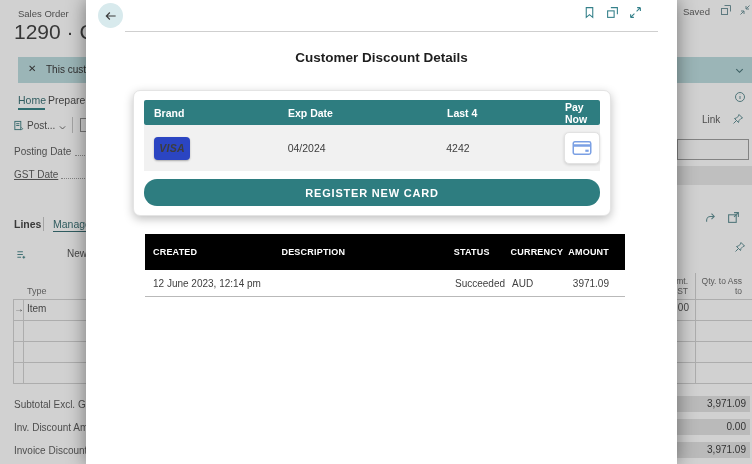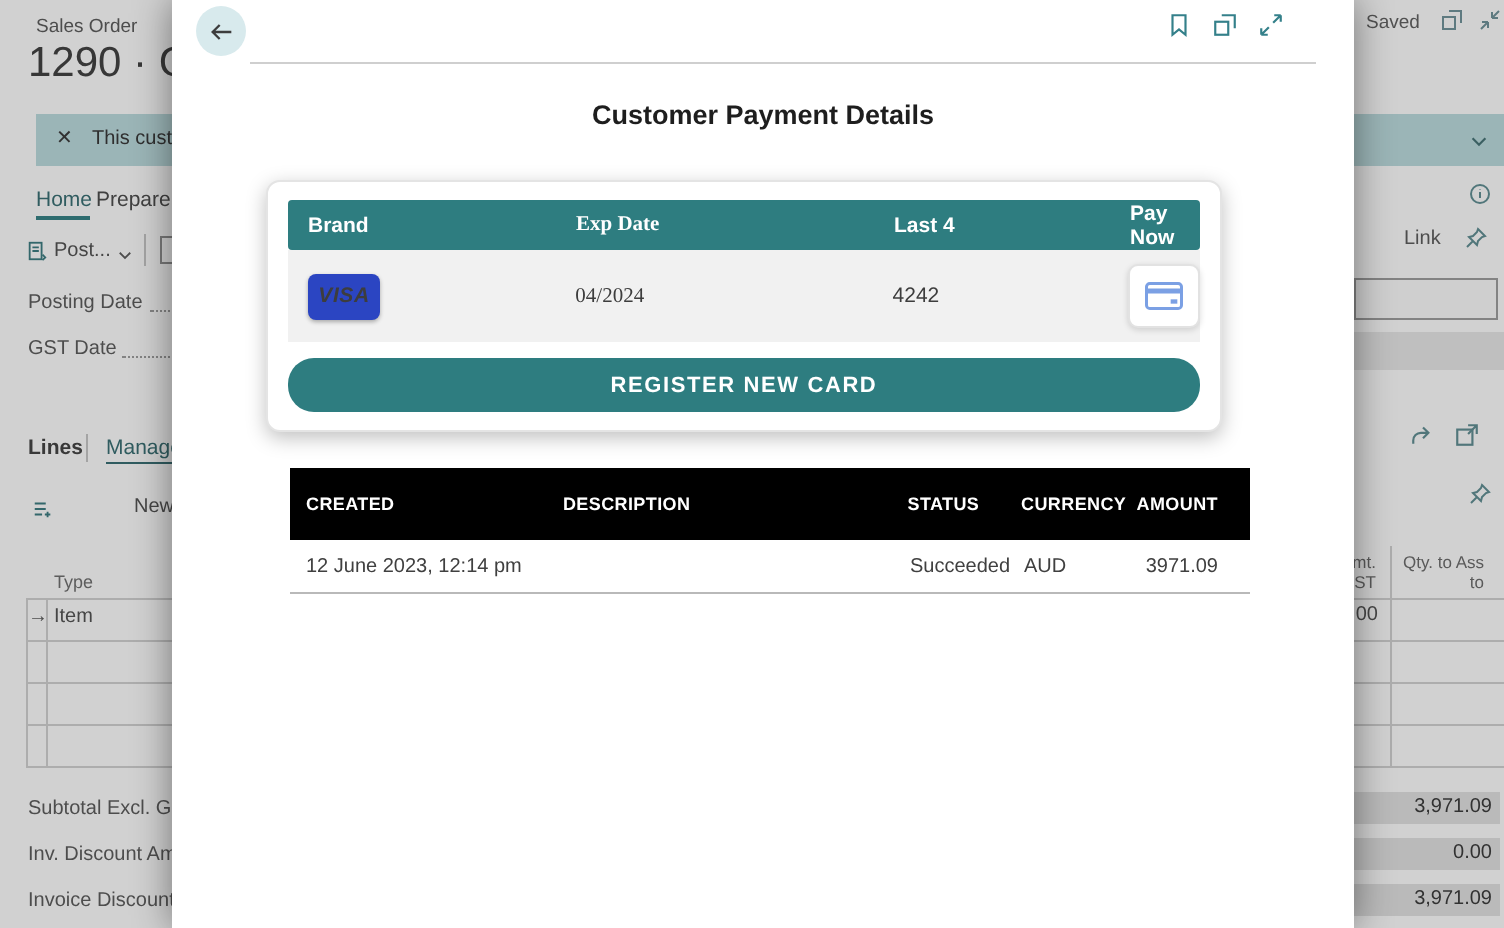--- a/index.html
+++ b/index.html
@@ -21,21 +21,21 @@
   .m-ico{color:#34808a;cursor:pointer;}
   .m-divider{left:39px;top:31px;width:533px;height:1px;background:#cfcfcf;}
   .m-title{left:0;top:50px;width:100%;text-align:center;font-size:13.5px;font-weight:700;color:#1e1e1e;}
   .card-panel{left:47px;top:90px;width:478px;background:#fff;border:1px solid #e4e4e4;border-radius:7px;
               box-shadow:0 3px 10px rgba(0,0,0,0.25);padding:9px 10px;box-sizing:border-box;}
   .ct-head{display:flex;background:#2e7d80;height:25px;align-items:center;border-radius:2px;}
   .ct-head span{color:#fff;font-size:10.5px;font-weight:700;}
   .ct-row{display:flex;background:#f1f1f1;height:46px;align-items:center;}
   .ct-row span{color:#3d3d3d;font-size:10.5px;}
   .c1{width:144px;padding-left:10px;box-sizing:border-box;}
-  .c2{width:159px;font-family:Liberation Serif, serif;} .c3{width:118px;} .c4{flex:1;}
+  .c2{width:159px;} .c3{width:118px;} .c4{flex:1;}
   .visa{display:inline-flex;width:36px;height:23px;background:#2b45c2;border-radius:4px;
         align-items:center;justify-content:center;color:#fff;font-style:italic;font-weight:700;
         font-size:11px;letter-spacing:0.3px;box-shadow:0 1px 2px rgba(0,0,0,0.3);cursor:pointer;}
   .pay-btn{display:inline-flex;width:34px;height:30px;background:#fff;border:1px solid #e2e2e2;
            border-radius:5px;align-items:center;justify-content:center;box-shadow:0 1px 3px rgba(0,0,0,0.15);cursor:pointer;}
   .reg-btn{margin-top:8px;height:27px;background:#2e7d80;border:none;border-radius:13px;width:100%;
            color:#fff;font-family:"Liberation Sans",sans-serif;font-size:11px;font-weight:700;
            letter-spacing:0.8px;cursor:pointer;}
   .tx{left:59px;top:234px;width:480px;}
   .tx-head{display:flex;background:#000000;height:36px;align-items:center;}
@@ -94,21 +94,21 @@
     <div class="abs ico" style="left:58px;top:123px;color:#555;">
       <svg width="9" height="9" viewBox="0 0 24 24" fill="none" stroke="currentColor" stroke-width="2.4">
           <path d="M5 9l7 7 7-7"></path>
         </svg>
     </div>
     <div class="abs" style="left:72px;top:117px;width:1px;height:16px;background:#c4c4c4;"></div>
     <div class="abs" style="left:80px;top:118px;width:8px;height:12px;border:1px solid #8d8d8d;border-right:none;"></div>
 
     <div class="abs bg-txt" style="left:14px;top:146px;color:#565656;">Posting Date</div>
     <div class="abs leader" style="left:75px;top:146px;width:40px;"></div>
-    <div class="abs bg-txt" style="left:14px;top:169px;color:#565656;">GST Date</div>
+    <div class="abs bg-txt" style="left:14px;top:169px;color:#565656;text-decoration:underline;">GST Date</div>
     <div class="abs leader" style="left:61px;top:169px;width:54px;"></div>
 
     <div class="abs" style="left:14px;top:218px;font-size:10.5px;font-weight:700;color:#3c3c3c;">Lines</div>
     <div class="abs" style="left:43px;top:217px;width:1px;height:14px;background:#c4c4c4;"></div>
     <div class="abs" style="left:53px;top:218px;font-size:10.5px;color:#31696d;border-bottom:1px solid #31696d;padding-bottom:1px;">Manage</div>
     <div class="abs ico" style="left:16px;top:249px;color:#35777b;">
       <svg width="11" height="11" viewBox="0 0 24 24" fill="none" stroke="currentColor" stroke-width="2">
           <path d="M3 6h12M3 12h12M3 18h8M17 15v6M14 18h6"></path>
         </svg>
     </div>
@@ -200,21 +200,21 @@
           <path d="M9 3h12v12"></path>
         </svg>
     </div>
     <div class="abs ico m-ico" style="left:543px;top:6px;">
       <svg width="13" height="13" viewBox="0 0 24 24" fill="none" stroke="currentColor" stroke-width="2">
           <path d="M21 3l-7 7M21 3v6M21 3h-6M3 21l7-7M3 21v-6M3 21h6"></path>
         </svg>
     </div>
 
     <div class="abs m-divider"></div>
-    <div class="abs m-title">Customer Payment Details</div>
+    <div class="abs m-title">Customer Discount Details</div>
 
     <div class="abs card-panel">
       <div class="ct-head">
         <span class="c1">Brand</span>
         <span class="c2">Exp Date</span>
         <span class="c3">Last 4</span>
         <span class="c4">Pay Now</span>
       </div>
       <div class="ct-row">
         <span class="c1"><span class="visa">VISA</span></span>

